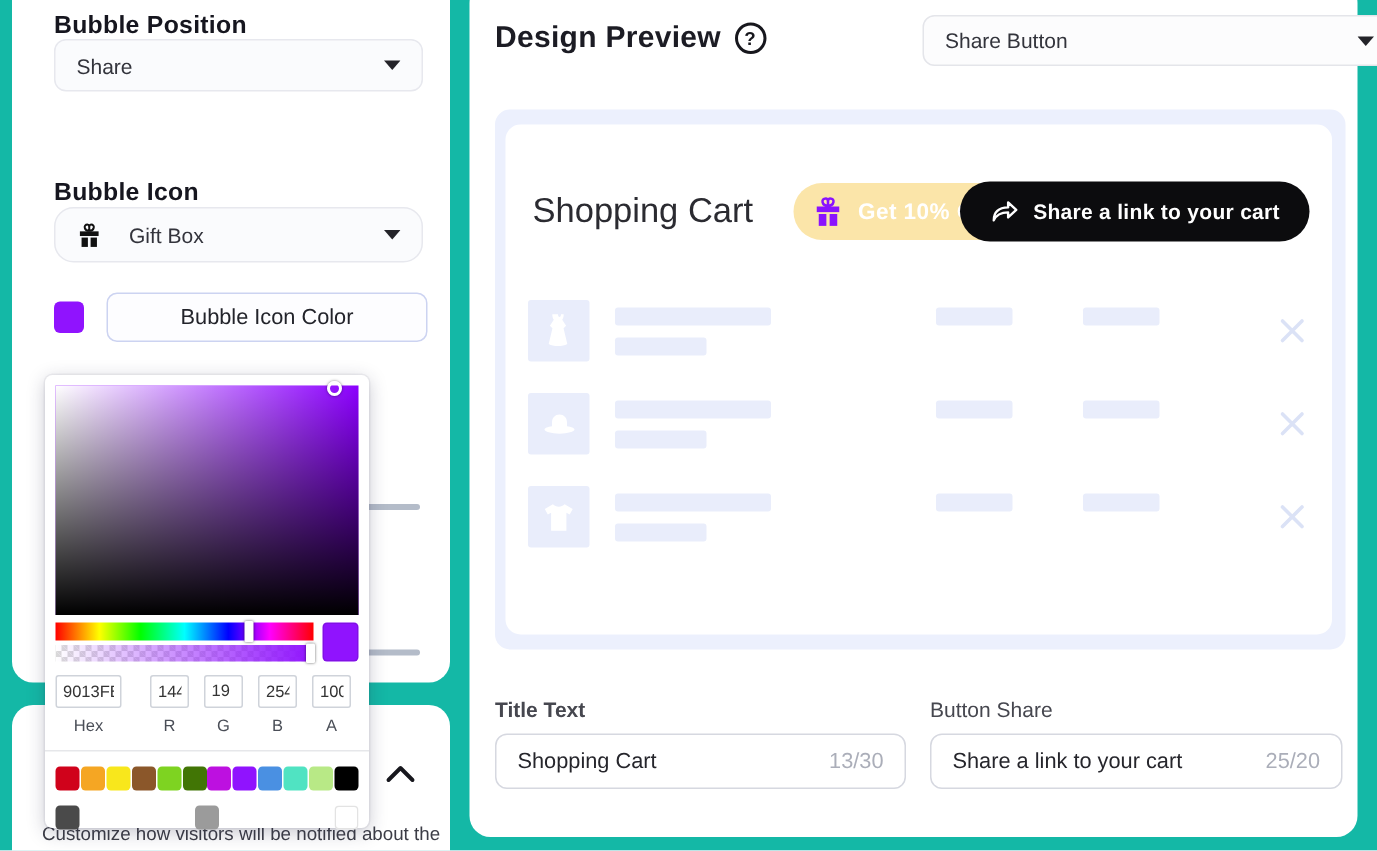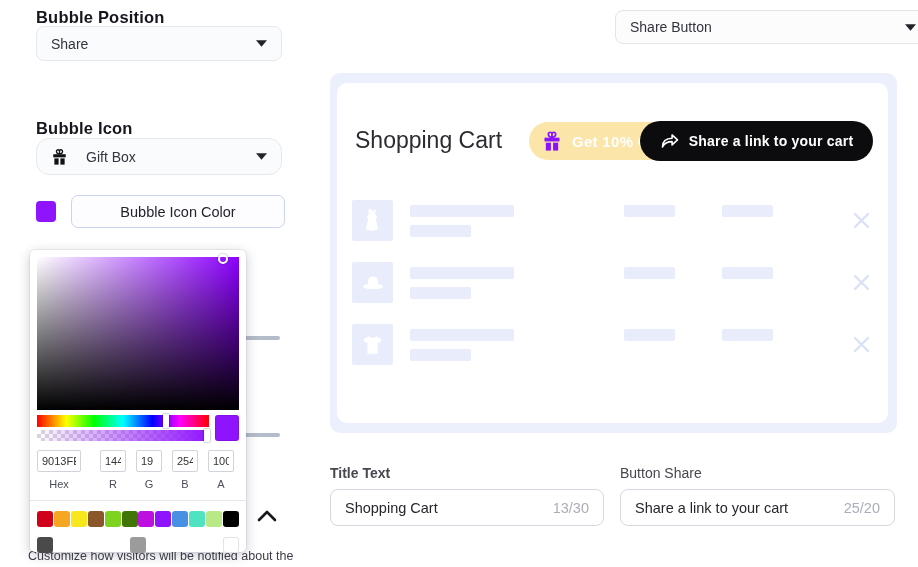--- a/index.html
+++ b/index.html
@@ -1,18 +1,18 @@
 <!DOCTYPE html>
 <html><head>
 <meta charset="utf-8">
 <style>
   * { margin:0; padding:0; box-sizing:border-box; }
   html,body { width:918px; height:567px; overflow:hidden; }
   body { font-family:"Liberation Sans","DejaVu Sans",sans-serif; background:#e7eaf8; position:relative; }
-  .stage { position:absolute; inset:0; width:918px; height:567px; background:#ffffff; }
+  .stage { position:absolute; inset:0; width:918px; height:567px; background:#14b8a6; }
 
   .card { position:absolute; background:#fff; border-radius:14px; }
   .left-card { left:8px; top:-20px; width:292px; height:475px; overflow:hidden; }
   .left-card2 { left:8px; top:470px; width:292px; height:130px; }
   .right-card { left:313px; top:-12px; width:592px; height:570px; }
 
   .h-label { position:absolute; font-size:16.5px; font-weight:700; color:#16161f; letter-spacing:.2px; }
 
   .dropdown { position:absolute; background:#fafbfd; border:1px solid #e7e8ee; border-radius:8px;
     display:flex; align-items:center; padding:0 14px; cursor:pointer; }
@@ -215,20 +215,24 @@
         <div class="preset" style="background: rgb(184, 233, 134);"></div>
         <div class="preset" style="background: rgb(0, 0, 0);"></div>
         <div class="preset" style="background: rgb(74, 74, 74);"></div>
         <div class="preset" style="background: rgb(155, 155, 155);"></div>
         <div class="preset" style="background: rgb(255, 255, 255); box-shadow: rgb(227, 227, 227) 0px 0px 0px 1px inset;"></div>
       </div>
   </div>
 
   <div class="card right-card"></div>
 
+  <div class="preview-title">
+    <span>Design Preview</span>
+    <span class="q-icon">?</span>
+  </div>
 
   <div class="dropdown dd-preview-type">
     <span class="dd-text">Share Button</span>
     <svg class="caret" viewBox="0 0 12 7">
       <polygon points="0,0 12,0 6,7" fill="#232329"></polygon>
     </svg>
   </div>
 
   <div class="preview-box">
     <div class="preview-inner">

